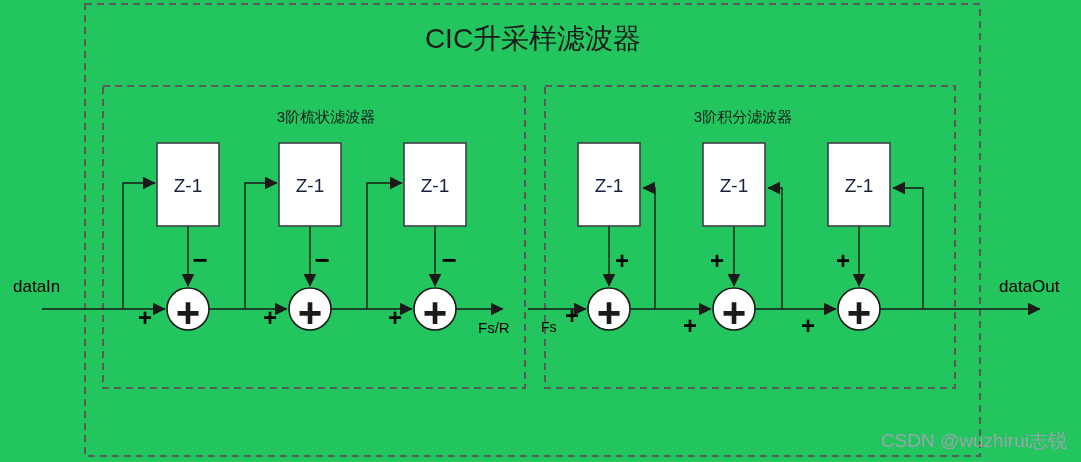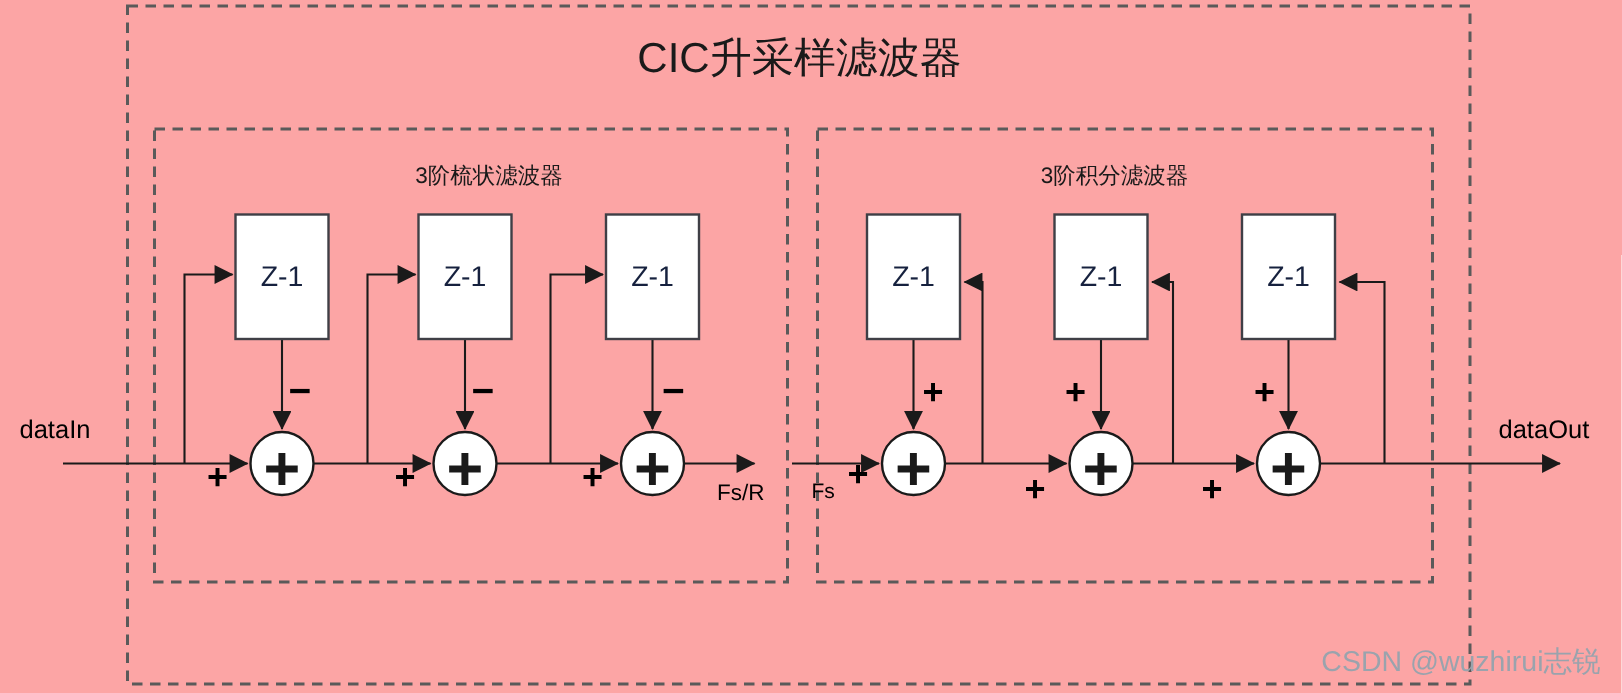--- a/index.html
+++ b/index.html
@@ -1,17 +1,17 @@
 <!DOCTYPE html>
 <html><head>
 <meta charset="utf-8">
 <style>
   html,body { margin:0; padding:0; background:#ffffff; }
   #canvas {
-    position:relative; width:1081px; height:462px; background:#fca5a5;
+    position:relative; width:1081px; height:462px; background:#22c55e;
     font-family:"Liberation Sans", sans-serif; overflow:hidden;
   }
   svg { position:absolute; left:0; top:0; }
   .wire   { stroke:#1a1a1a; stroke-width:1.4; fill:none; }
   .dashed { stroke:#5a5a5a; stroke-width:2; fill:none; stroke-dasharray:7 5; }
   .zblock { stroke:#3f3f46; stroke-width:1.6; fill:#ffffff; }
   .sumcir { stroke:#1a1a1a; stroke-width:1.6; fill:#ffffff; }
   .title        { font-size:28px; fill:#1a1a1a; }
   .section-title{ font-size:15px; fill:#1a1a1a; }
   .block-label  { font-size:19px; fill:#16213e; }

